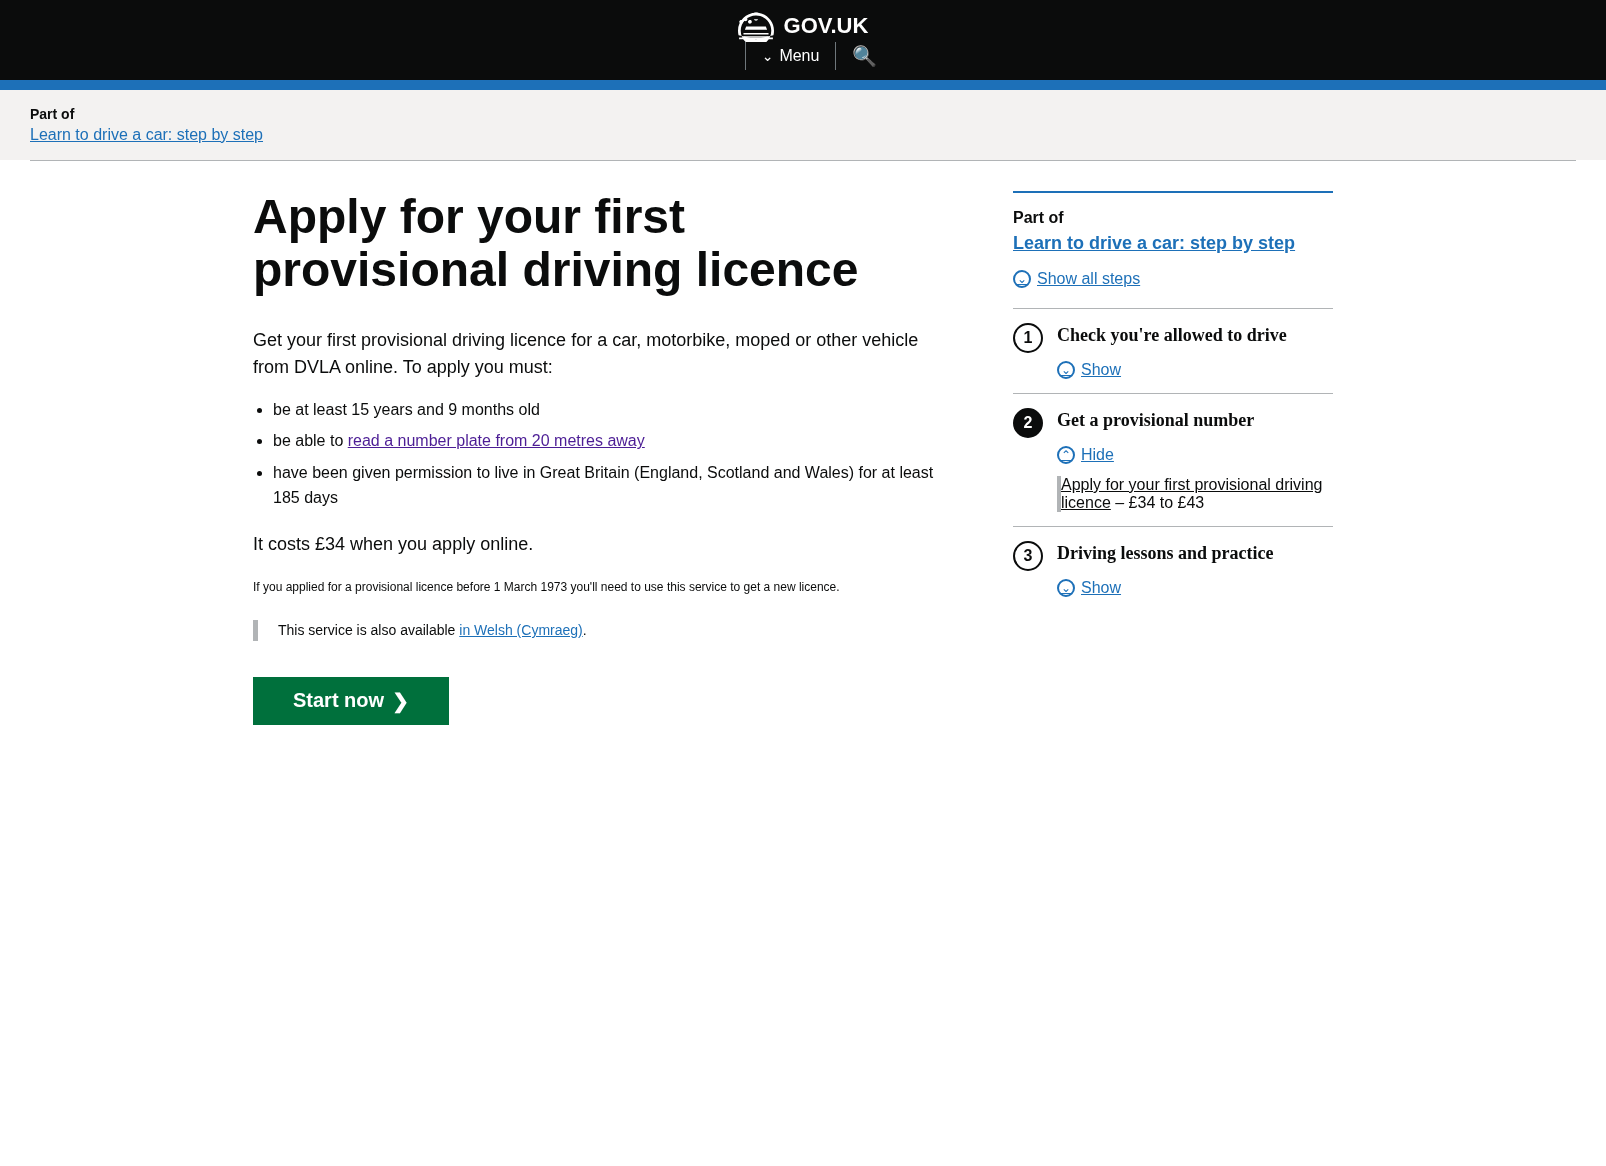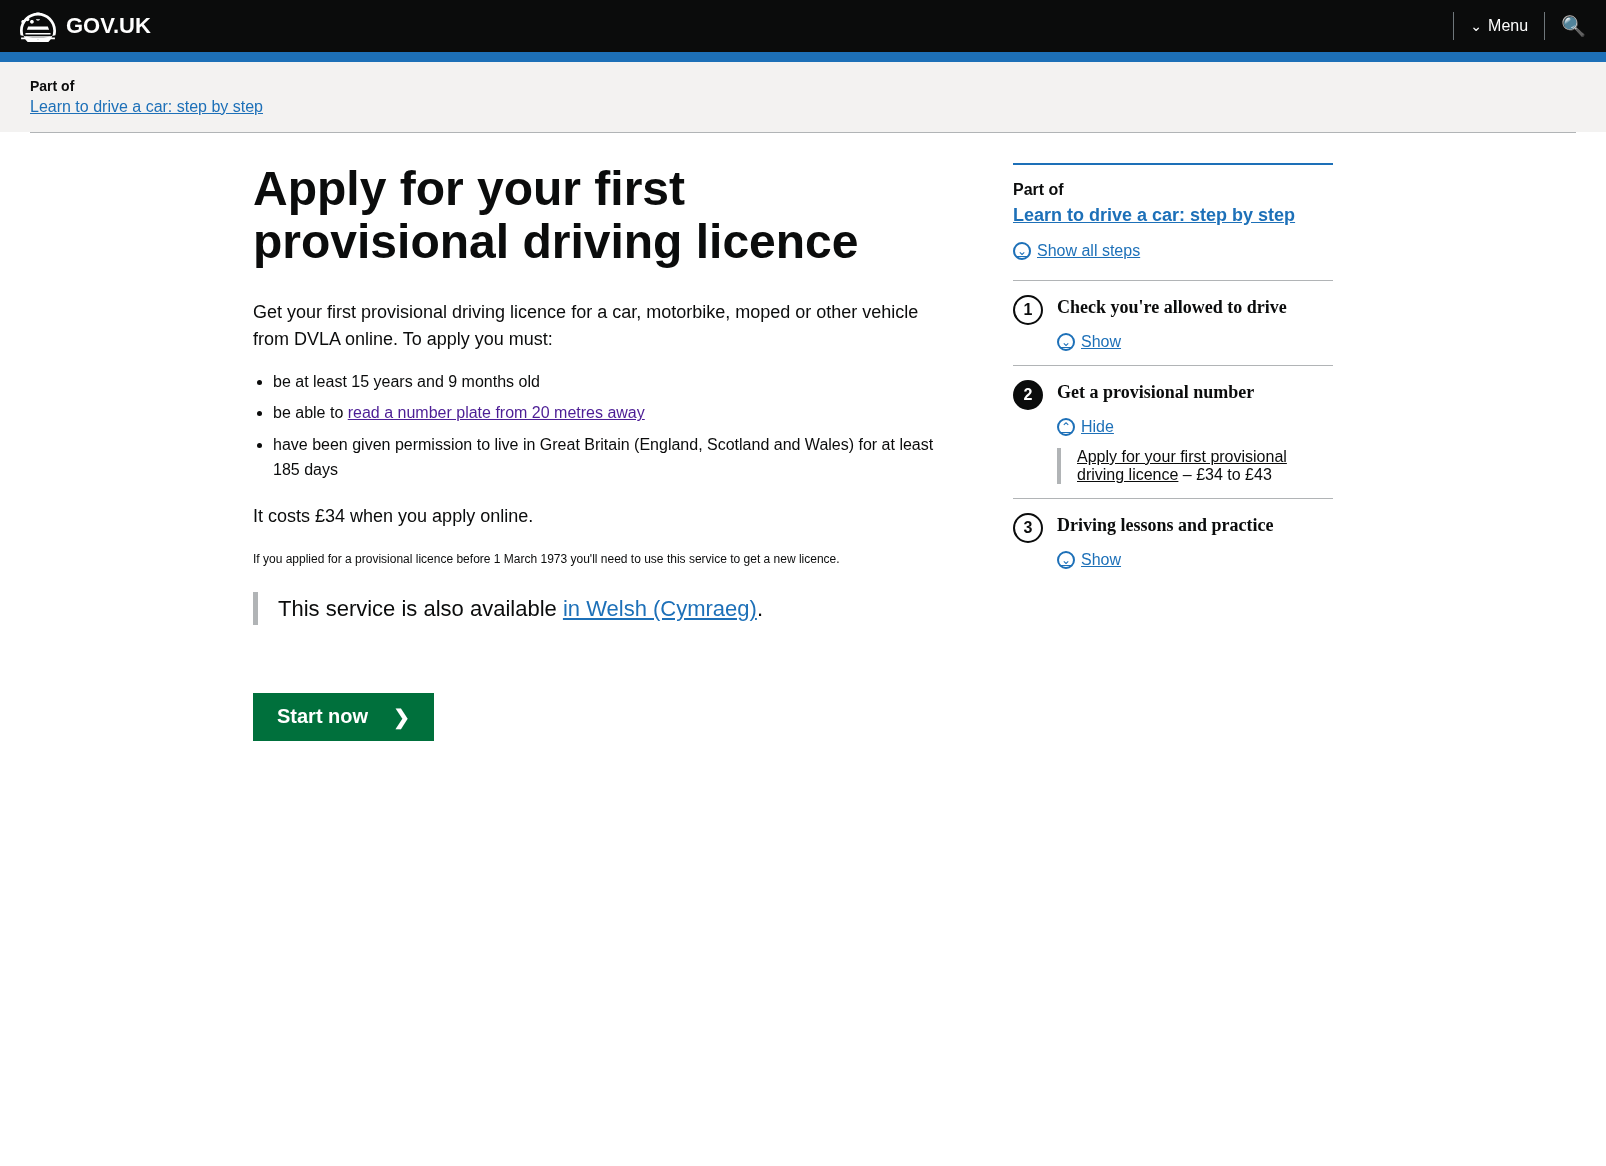--- a/index.html
+++ b/index.html
@@ -5,20 +5,21 @@
     * { box-sizing: border-box; margin: 0; padding: 0; }
     body { font-family: Arial, Helvetica, sans-serif; font-size: 16px; color: #0b0c0c; background: #fff; }
 
     
     .header {
       background: #0b0c0c;
       padding: 10px 20px;
       display: flex;
       align-items: center;
       justify-content: space-between;
+      flex-direction: column;
     }
     .header-logo {
       display: flex;
       align-items: center;
       gap: 10px;
       color: #fff;
       text-decoration: none;
     }
     .header-logo-text {
       font-size: 22px;
@@ -142,42 +143,41 @@
     .notice-text {
       font-size: 12px;
       margin-bottom: 24px;
       line-height: 1.5;
     }
 
     .welsh-blockquote {
       border-left: 5px solid #b1b4b6;
       padding-left: 20px;
       margin: 0 0 36px 0;
-      font-size: 22px;
+      font-size: 14px;
       line-height: 1.5;
     }
     .welsh-blockquote a {
       color: #1d70b8;
       text-decoration: underline;
     }
 
     .start-now-btn {
       background: #00703c;
       color: #fff;
       border: none;
-      padding: 12px 24px;
+      padding: 12px 40px;
       font-size: 20px;
       font-weight: bold;
       cursor: pointer;
       display: inline-flex;
       align-items: center;
-      gap: 25px;
+      gap: 8px;
       text-decoration: none;
       font-family: Arial, Helvetica, sans-serif;
-      margin-top: 32px;
     }
     .chevron-right {
       font-size: 20px;
     }
 
     
     .right-sidebar {
       width: 320px;
       flex-shrink: 0;
       padding-top: 10px;
@@ -278,21 +278,20 @@
       border: none;
       font-family: Arial, Helvetica, sans-serif;
       font-size: 16px;
       padding: 0;
     }
 
     .step-content {
       margin-top: 12px;
       margin-left: 44px;
       border-left: 4px solid #b1b4b6;
-      padding-left: 16px;
     }
 
     .step-content a {
       color: #0b0c0c;
       text-decoration: underline;
       font-size: 16px;
     }
 
     .circle-icon {
       width: 18px;

